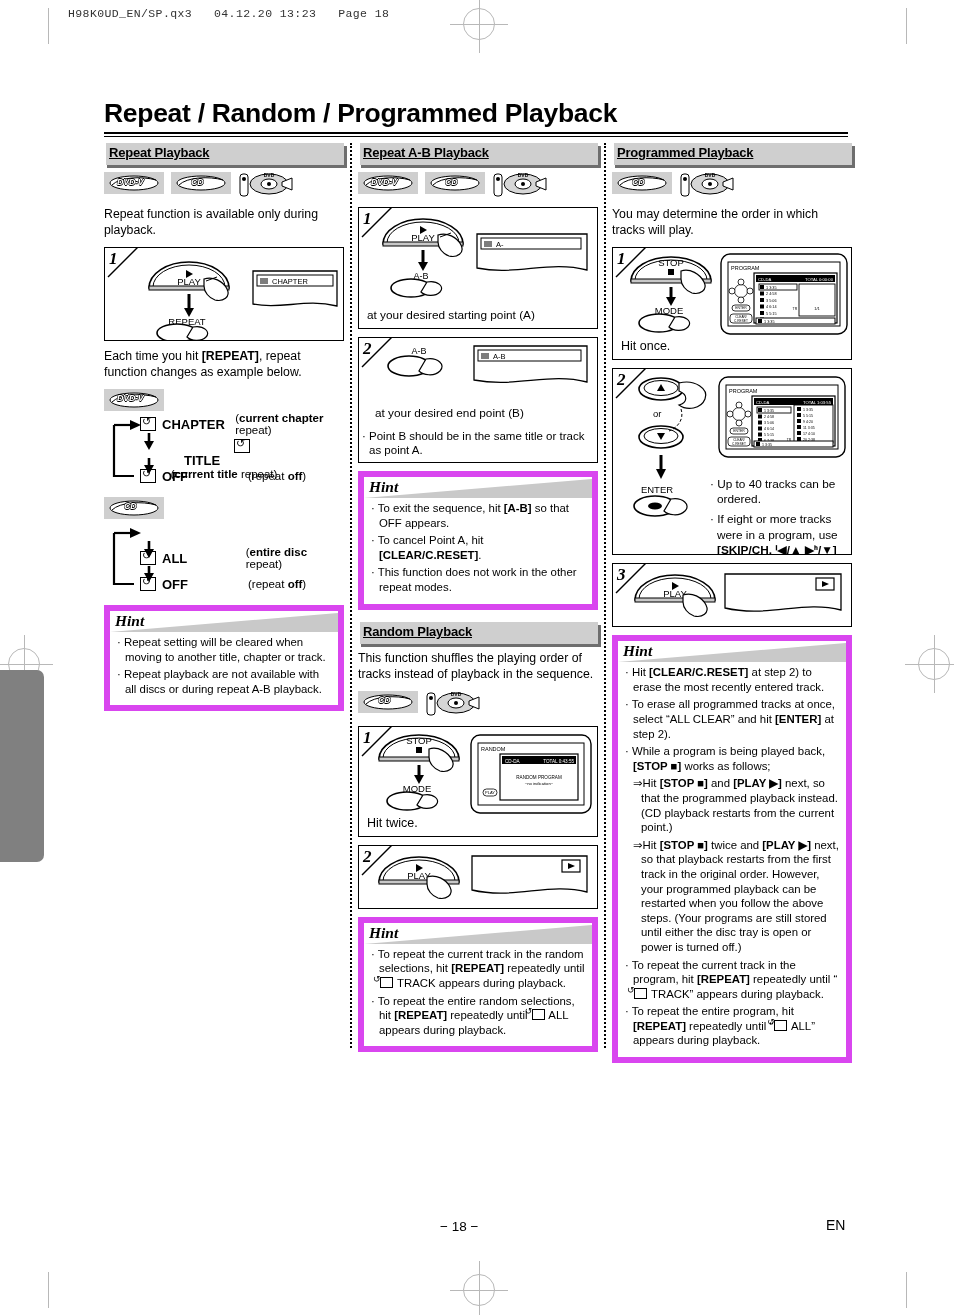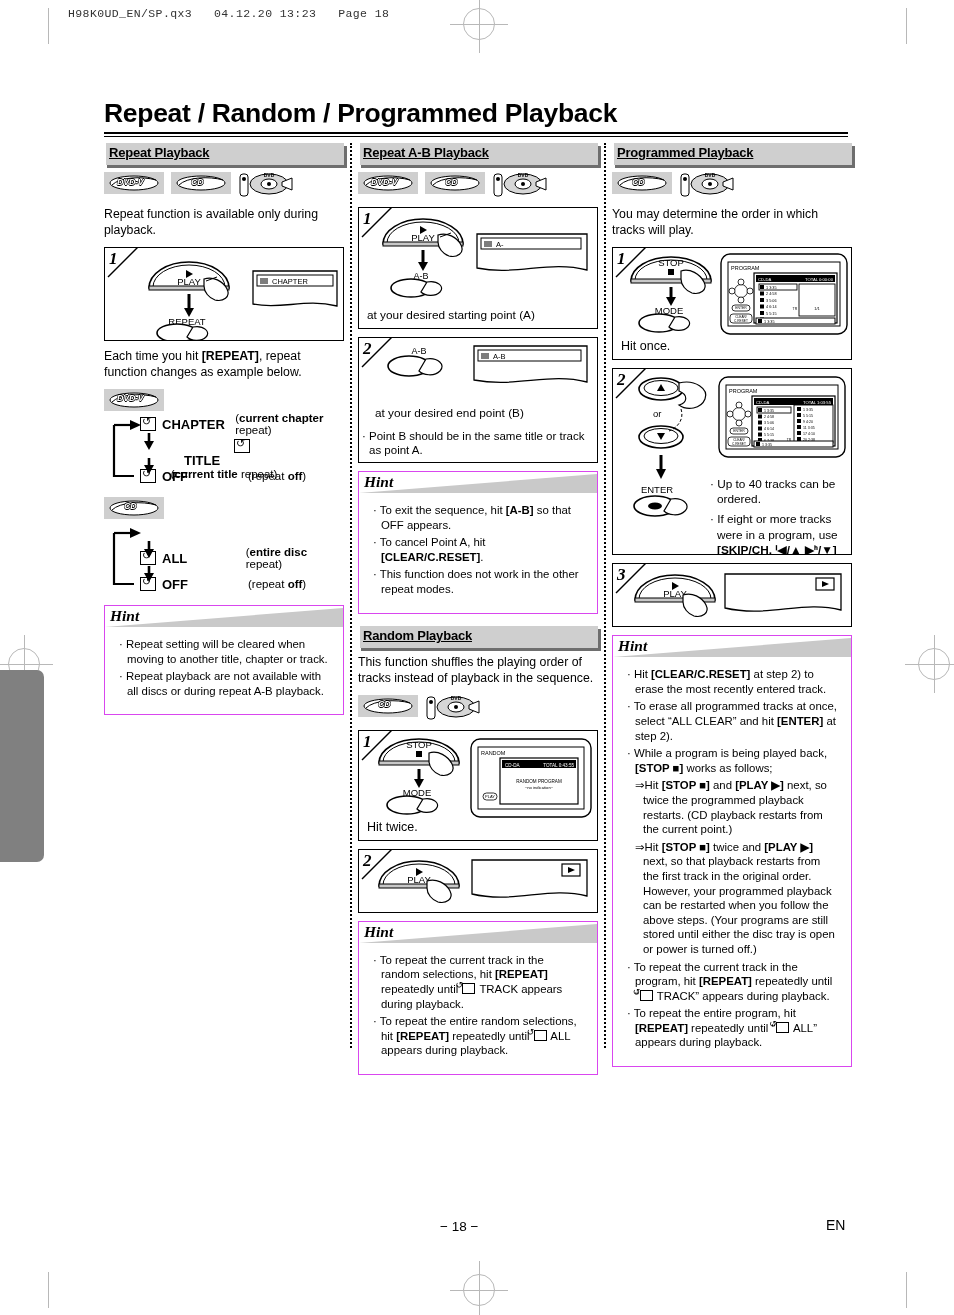--- a/index.html
+++ b/index.html
@@ -101,36 +101,36 @@
   .flowrow .desc b{font-weight:bold;}
   .rep-icon{
     display:inline-block;width:14px;height:12px;border:1.4px solid #000;
     position:relative;flex:none;
   }
   .rep-icon:after{
     content:"\21BA";position:absolute;left:1px;top:-4px;font-size:11px;line-height:14px;
   }
 
   
-  .hint{border:1px solid #d946ef;margin-bottom:9px;background:#fff;}
+  .hint{border:6px solid #d946ef;margin-bottom:9px;background:#fff;}
   .hintbar{position:relative;height:21px;overflow:hidden;background:#fff;}
   .hintbar .wedge{
     position:absolute;right:0;top:0;width:100%;height:21px;
   }
   .hintbar .hword{
     position:absolute;left:5px;top:1px;font-size:15.5px;font-weight:bold;
     font-style:italic;font-family:"Liberation Serif",serif;z-index:2;
   }
   .hintlist{padding:3px 6px 6px 7px;}
   .hintlist li{
     list-style:none;font-size:11.4px;line-height:1.28;margin-bottom:3px;
     padding-left:8px;text-indent:-8px;
   }
   .hintlist li b{font-weight:bold;}
-  .hintlist{margin:7px;}
+  .hintlist{margin:0;}
   .sub{padding-left:9px;text-indent:-9px;}
 
   
   .mini{
     display:inline-block;width:11px;height:9px;border:1.2px solid #000;
     position:relative;vertical-align:-1px;margin:0 1px;
   }
   .mini:after{content:"\21BA";position:absolute;left:0px;top:-5px;font-size:9px;line-height:12px;}
 
   
@@ -717,21 +717,21 @@
         <div class="hintbar">
           <svg class="wedge" viewBox="0 0 238 21" preserveAspectRatio="none">
               <polygon points="0,21 238,2 238,21" fill="#c9c9c9"></polygon>
             </svg>
           <div class="hword">Hint</div>
         </div>
         <ul class="hintlist">
           <li>· <span>Hit </span><b>[CLEAR/C.RESET]</b><span> at step 2) to erase the most recently entered track.</span></li>
           <li>· <span>To erase all programmed tracks at once, select “ALL CLEAR” and hit </span><b>[ENTER]</b><span> at step 2).</span></li>
           <li>· <span>While a program is being played back, </span><b>[STOP ■]</b><span> works as follows;</span></li>
-          <li class="sub" style="margin-left:8px;"><span>⇒Hit </span><b>[STOP ■]</b><span> and </span><b>[PLAY ▶]</b><span> next, so twice the programmed playback restarts. (CD playback restarts from the current point.)</span></li>
+          <li class="sub" style="margin-left:8px;"><span>⇒Hit </span><b>[STOP ■]</b><span> and </span><b>[PLAY ▶]</b><span> next, so that the programmed playback instead. (CD playback restarts from the current point.)</span></li>
           <li class="sub" style="margin-left:8px;"><span>⇒Hit </span><b>[STOP ■]</b><span> twice and </span><b>[PLAY ▶]</b><span> next, so that playback restarts from the first track in the original order. However, your programmed playback can be restarted when you follow the above steps. (Your programs are still stored until either the disc tray is open or power is turned off.)</span></li>
           <li>· <span>To repeat the current track in the program, hit </span><b>[REPEAT]</b><span> repeatedly until “</span><span class="mini"></span><span> TRACK” appears during playback.</span></li>
           <li>· <span>To repeat the entire program, hit </span><b>[REPEAT]</b><span> repeatedly until “</span><span class="mini"></span><span> ALL” appears during playback.</span></li>
         </ul>
       </div>
     </div>
 
   </div>
 
   <div class="pageno">− 18 −</div>

